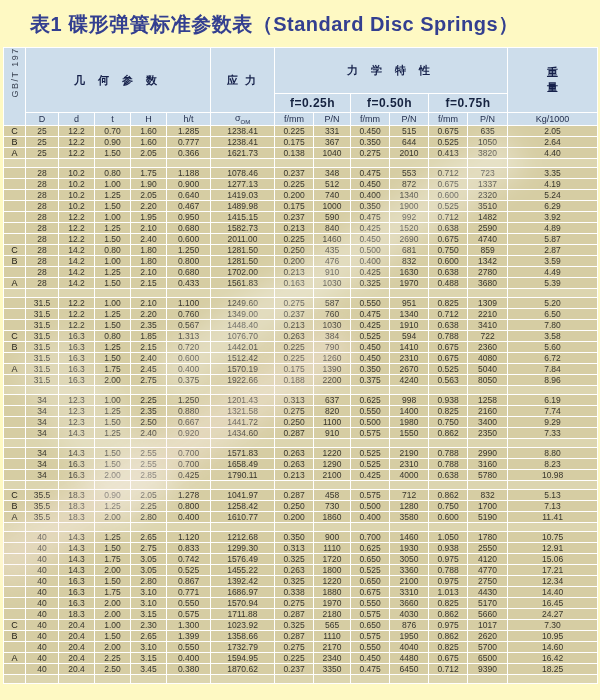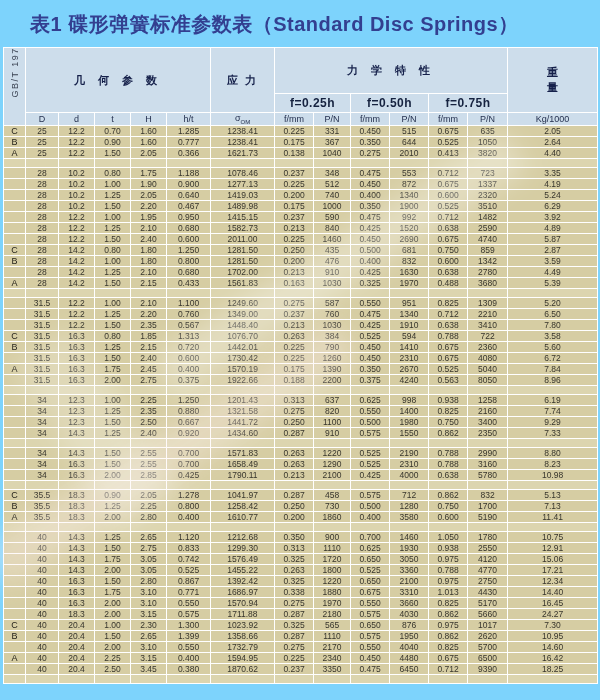--- a/index.html
+++ b/index.html
@@ -1,18 +1,18 @@
 <!DOCTYPE html>
 <html><head>
 <meta charset="utf-8">
 <style>
   * { margin:0; padding:0; box-sizing:border-box; }
   html,body { width:600px; height:700px; }
   body { font-family:"Liberation Sans", sans-serif; background:#ffffff; }
-  .page { position:relative; width:600px; height:700px; background:#7dd3fc; overflow:hidden; }
+  .page { position:relative; width:600px; height:700px; background:#fef9c3; overflow:hidden; }
 
   .page-title {
     position:absolute; top:11px; left:30px;
     font-size:20px; font-weight:bold; color:#333f90;
     letter-spacing:0.5px; white-space:nowrap;
   }
 
   table.spring-table {
     position:absolute; top:47px; left:3px; width:594px;
     border-collapse:collapse; table-layout:fixed;
@@ -444,21 +444,21 @@
           <td>2360</td>
           <td>5.60</td>
         </tr>
         <tr>
           <td class="lbl"></td>
           <td>31.5</td>
           <td>16.3</td>
           <td>1.50</td>
           <td>2.40</td>
           <td>0.600</td>
-          <td>1730.42</td>
+          <td>1512.42</td>
           <td>0.225</td>
           <td>1260</td>
           <td>0.450</td>
           <td>2310</td>
           <td>0.675</td>
           <td>4080</td>
           <td>6.72</td>
         </tr>
         <tr>
           <td class="lbl">A</td>

